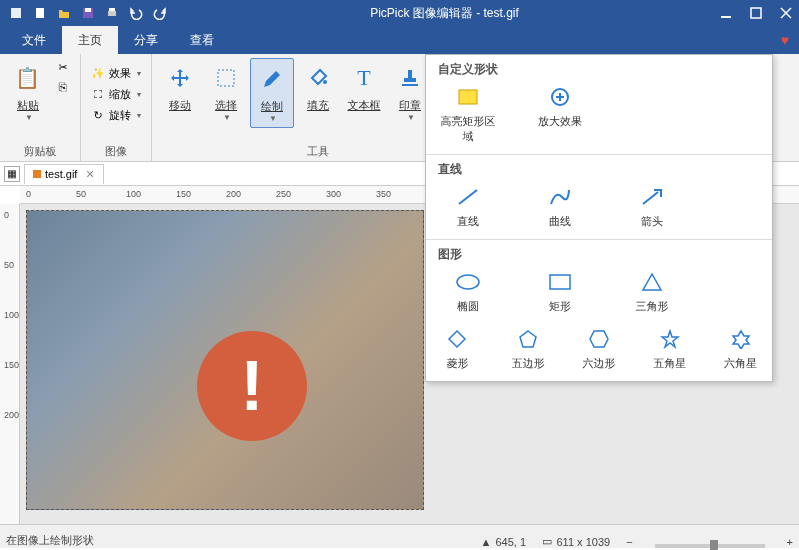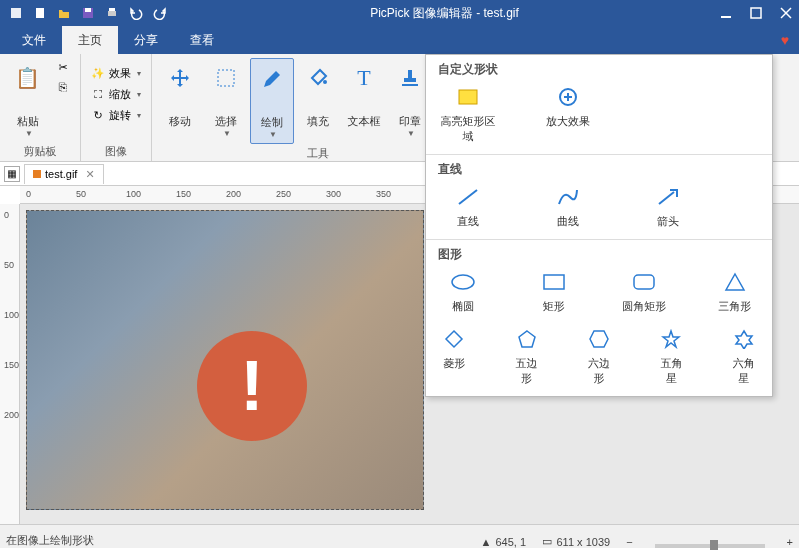--- a/index.html
+++ b/index.html
@@ -17,21 +17,21 @@
 .tab.active { background: #f3f3f3; color: #333; }
 .heart { position: absolute; right: 10px; top: 6px; color: #e74c3c; font-size: 14px; }
 
 .ribbon { height: 108px; background: #f3f3f3; border-bottom: 1px solid #ccc; display: flex; position: relative; }
 .group { border-right: 1px solid #d0d0d0; padding: 4px 6px 2px; display: flex; flex-direction: column; }
 .group-content { flex: 1; display: flex; align-items: flex-start; gap: 2px; }
 .group-label { text-align: center; font-size: 11px; color: #555; padding-top: 2px; }
 .big-btn { width: 44px; display: flex; flex-direction: column; align-items: center; padding: 4px 2px; cursor: pointer; border-radius: 2px; }
 .big-btn.active { background: #d6e2f2; border: 1px solid #5a8cd0; }
 .big-btn .ico { width: 32px; height: 32px; display: flex; align-items: center; justify-content: center; font-size: 20px; }
-.big-btn .lbl { font-size: 11px; color: #333; margin-top: 20px; }
+.big-btn .lbl { font-size: 11px; color: #333; margin-top: 4px; text-decoration: underline; }
 .small-btns { display: flex; flex-direction: column; gap: 2px; }
 .small-btn { display: flex; align-items: center; gap: 4px; padding: 2px 4px; font-size: 11px; cursor: pointer; }
 .small-btn .sico { width: 14px; height: 14px; display: inline-flex; align-items: center; justify-content: center; }
 .dd { font-size: 8px; color: #666; margin-left: 2px; }
 .swatch { width: 30px; height: 30px; border: 1px solid #999; margin: 4px auto 0; }
 .swatch.c1 { background: #2b579a; }
 .swatch.c2 { background: #e82222; }
 .palette { width: 40px; display: flex; flex-direction: column; align-items: center; padding-top: 4px; }
 .pal-grid { display: grid; grid-template-columns: repeat(4,7px); grid-template-rows: repeat(2,7px); gap: 1px; }
 .pal-grid span { width: 7px; height: 7px; }
@@ -50,21 +50,21 @@
 .ruler-h span { position: absolute; top: 3px; }
 .ruler-v { position: absolute; top: 18px; left: 0; width: 20px; bottom: 0; background: #f8f8f8; border-right: 1px solid #ccc; font-size: 9px; color: #555; }
 .ruler-v span { position: absolute; left: 4px; }
 .canvas-area { position: absolute; top: 18px; left: 20px; right: 0; bottom: 0; background: #e8e8e8; overflow: hidden; }
 .canvas { position: absolute; top: 6px; left: 6px; width: 398px; height: 300px; background: linear-gradient(135deg, #6b8399 0%, #8a9db0 30%, #b5a088 60%, #9a8a7a 100%); border: 1px dashed #555; }
 .exclaim { position: absolute; top: 120px; left: 170px; width: 110px; height: 110px; border-radius: 50%; background: #d35f3f; display: flex; align-items: center; justify-content: center; color: #fff; font-size: 70px; font-weight: bold; }
 
 .shapes-panel { position: absolute; top: 0; left: 425px; width: 348px; background: #fff; border: 1px solid #bbb; box-shadow: 2px 2px 6px rgba(0,0,0,0.2); z-index: 10; }
 .sp-section { padding: 6px 12px 10px; }
 .sp-title { font-size: 12px; color: #555; font-weight: bold; margin-bottom: 8px; }
-.sp-row { display: flex; gap: 40px; }
+.sp-row { display: flex; gap: 32px; }
 .sp-item { width: 60px; display: flex; flex-direction: column; align-items: center; gap: 6px; cursor: pointer; }
 .sp-ico { width: 28px; height: 22px; display: flex; align-items: center; justify-content: center; color: #2b7cd3; }
 .sp-lbl { font-size: 11px; color: #333; text-align: center; }
 .sp-divider { border-top: 1px solid #ddd; }
 
 .statusbar { height: 24px; background: #f0f0f0; border-top: 1px solid #ccc; display: flex; align-items: flex-end; font-size: 11px; color: #444; padding: 0 6px; gap: 16px; }
 .status-left { flex: 1; }
 .status-seg { display: flex; align-items: center; gap: 4px; }
 .zoom-slider { width: 110px; height: 4px; background: #ccc; position: relative; margin: 0 6px; }
 .zoom-thumb { position: absolute; left: 50%; top: -4px; width: 8px; height: 12px; background: #888; }
@@ -364,28 +364,20 @@
         <div class="sp-item">
             <div class="sp-ico">
               <svg width="24" height="18">
                 <rect x="2" y="2" width="20" height="14" fill="none" stroke="#2b7cd3" stroke-width="1.5"></rect>
               </svg>
             </div>
             <div class="sp-lbl">矩形</div>
           </div>
         <div class="sp-item">
             <div class="sp-ico">
-              <svg width="24" height="18">
-                <rect x="2" y="2" width="20" height="14" rx="4" fill="none" stroke="#2b7cd3" stroke-width="1.5"></rect>
-              </svg>
-            </div>
-            <div class="sp-lbl">圆角矩形</div>
-          </div>
-        <div class="sp-item">
-            <div class="sp-ico">
               <svg width="22" height="20">
                 <path d="M11 2 L20 18 L2 18 Z" fill="none" stroke="#2b7cd3" stroke-width="1.5"></path>
               </svg>
             </div>
             <div class="sp-lbl">三角形</div>
           </div>
       </div>
       <div class="sp-row">
         <div class="sp-item">
             <div class="sp-ico">

